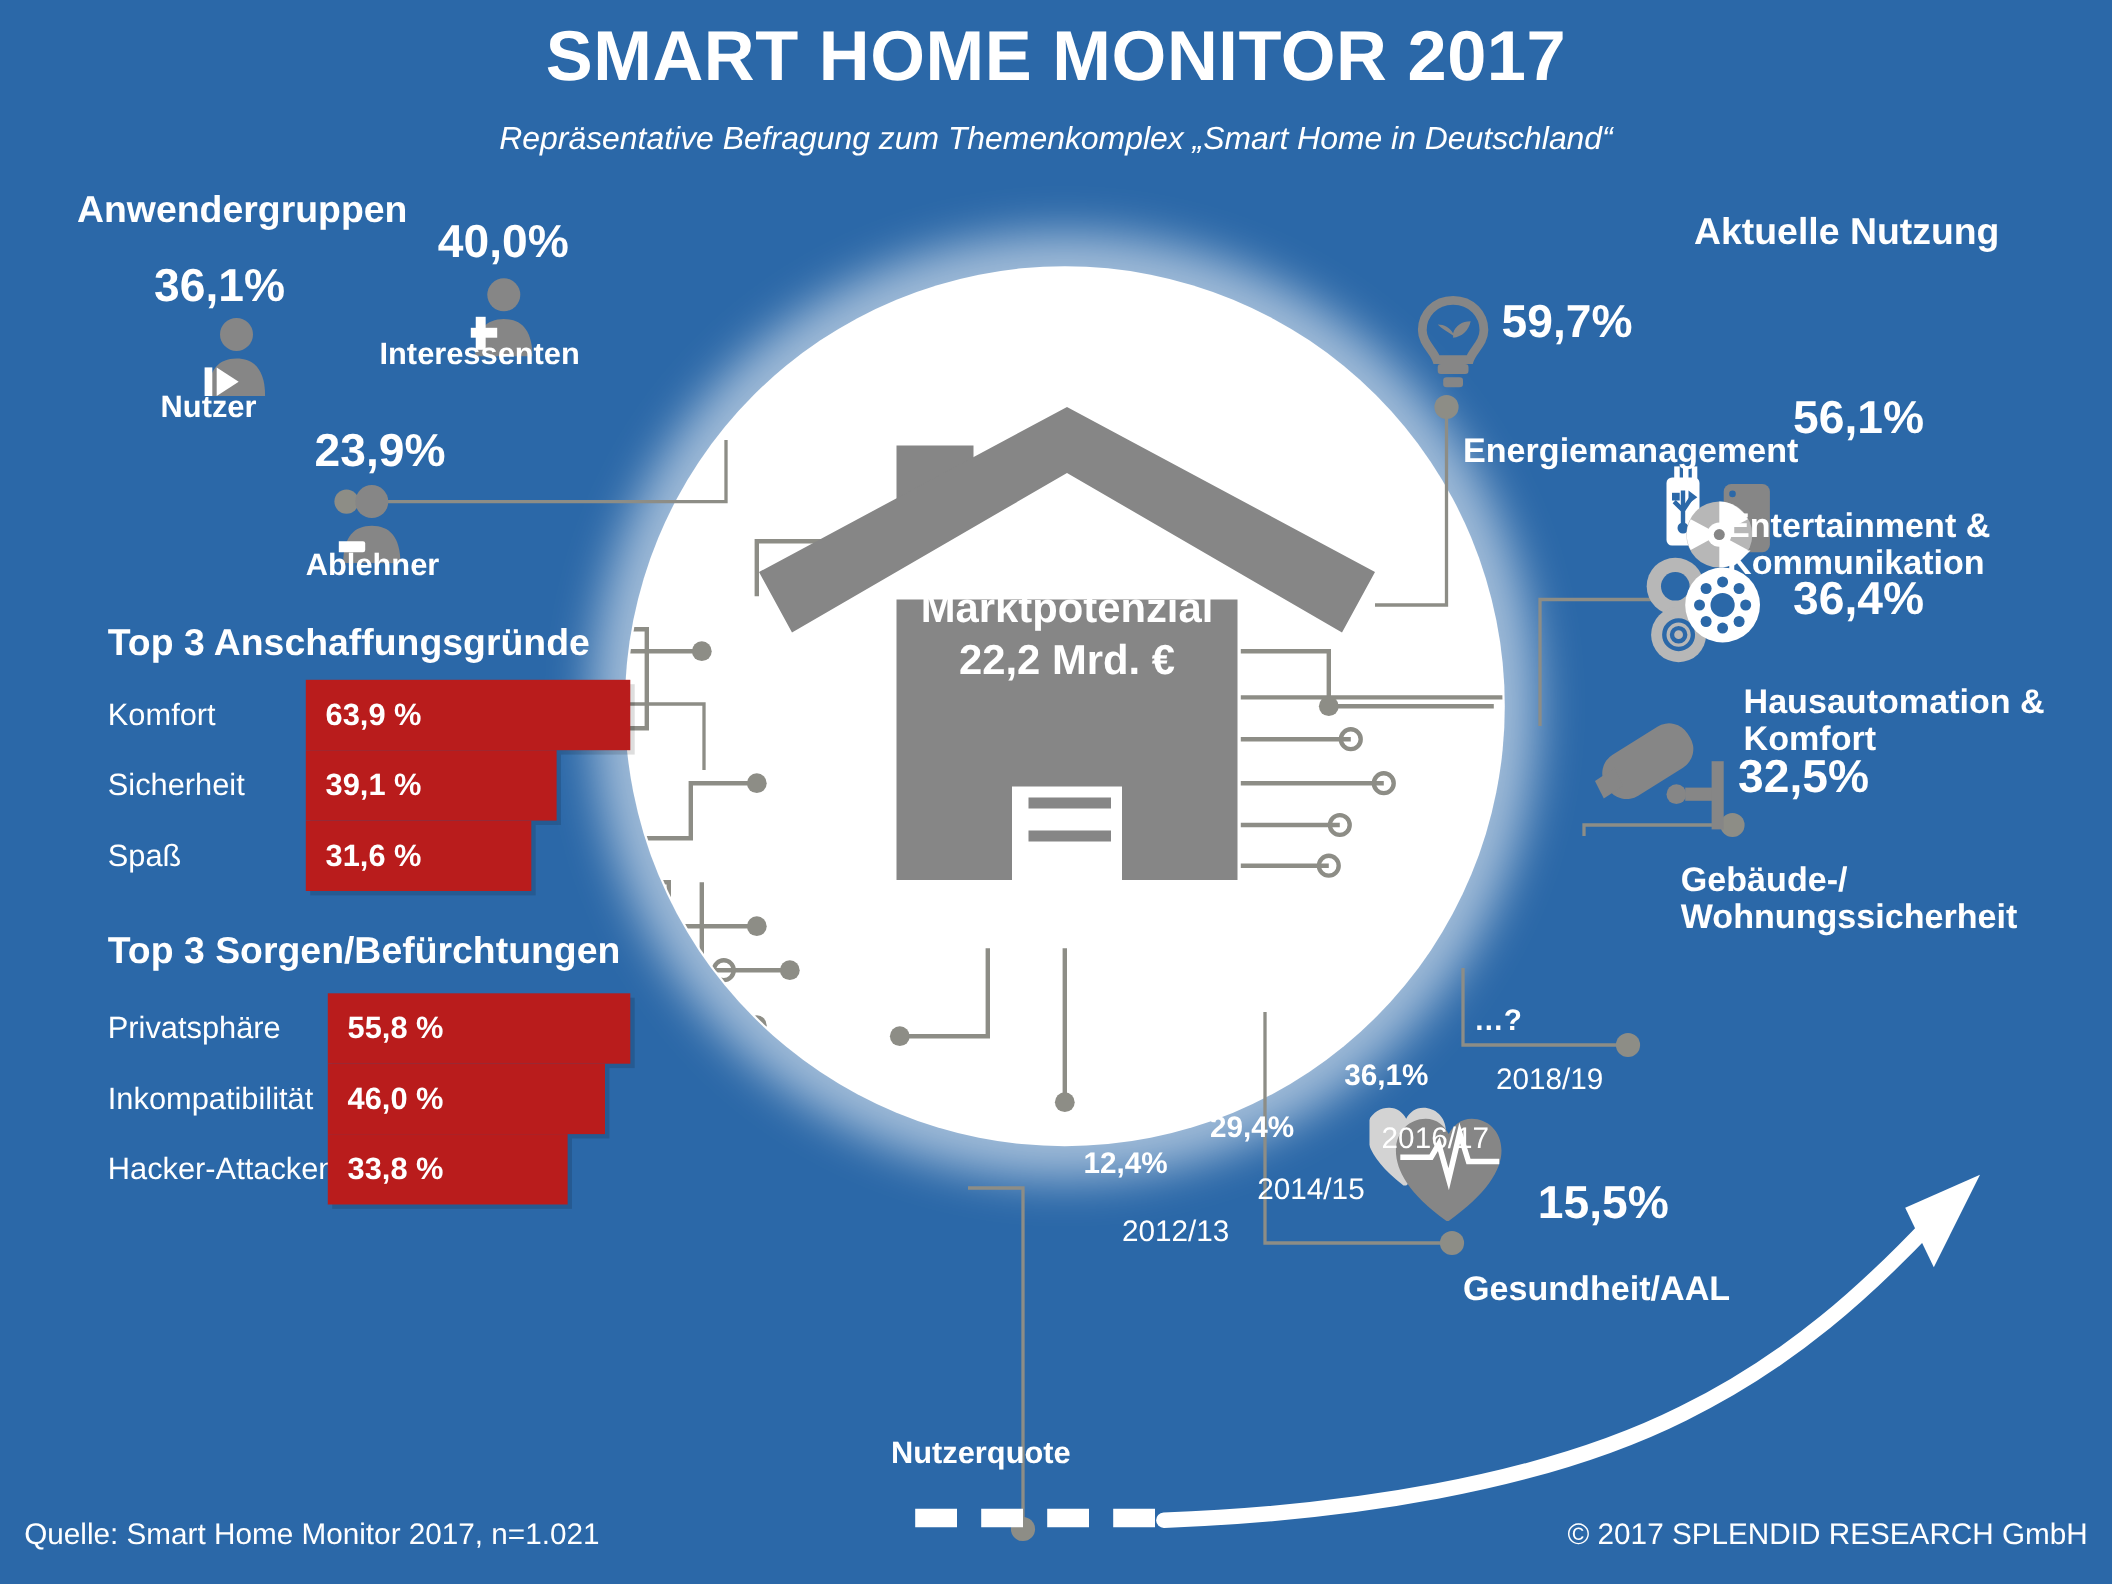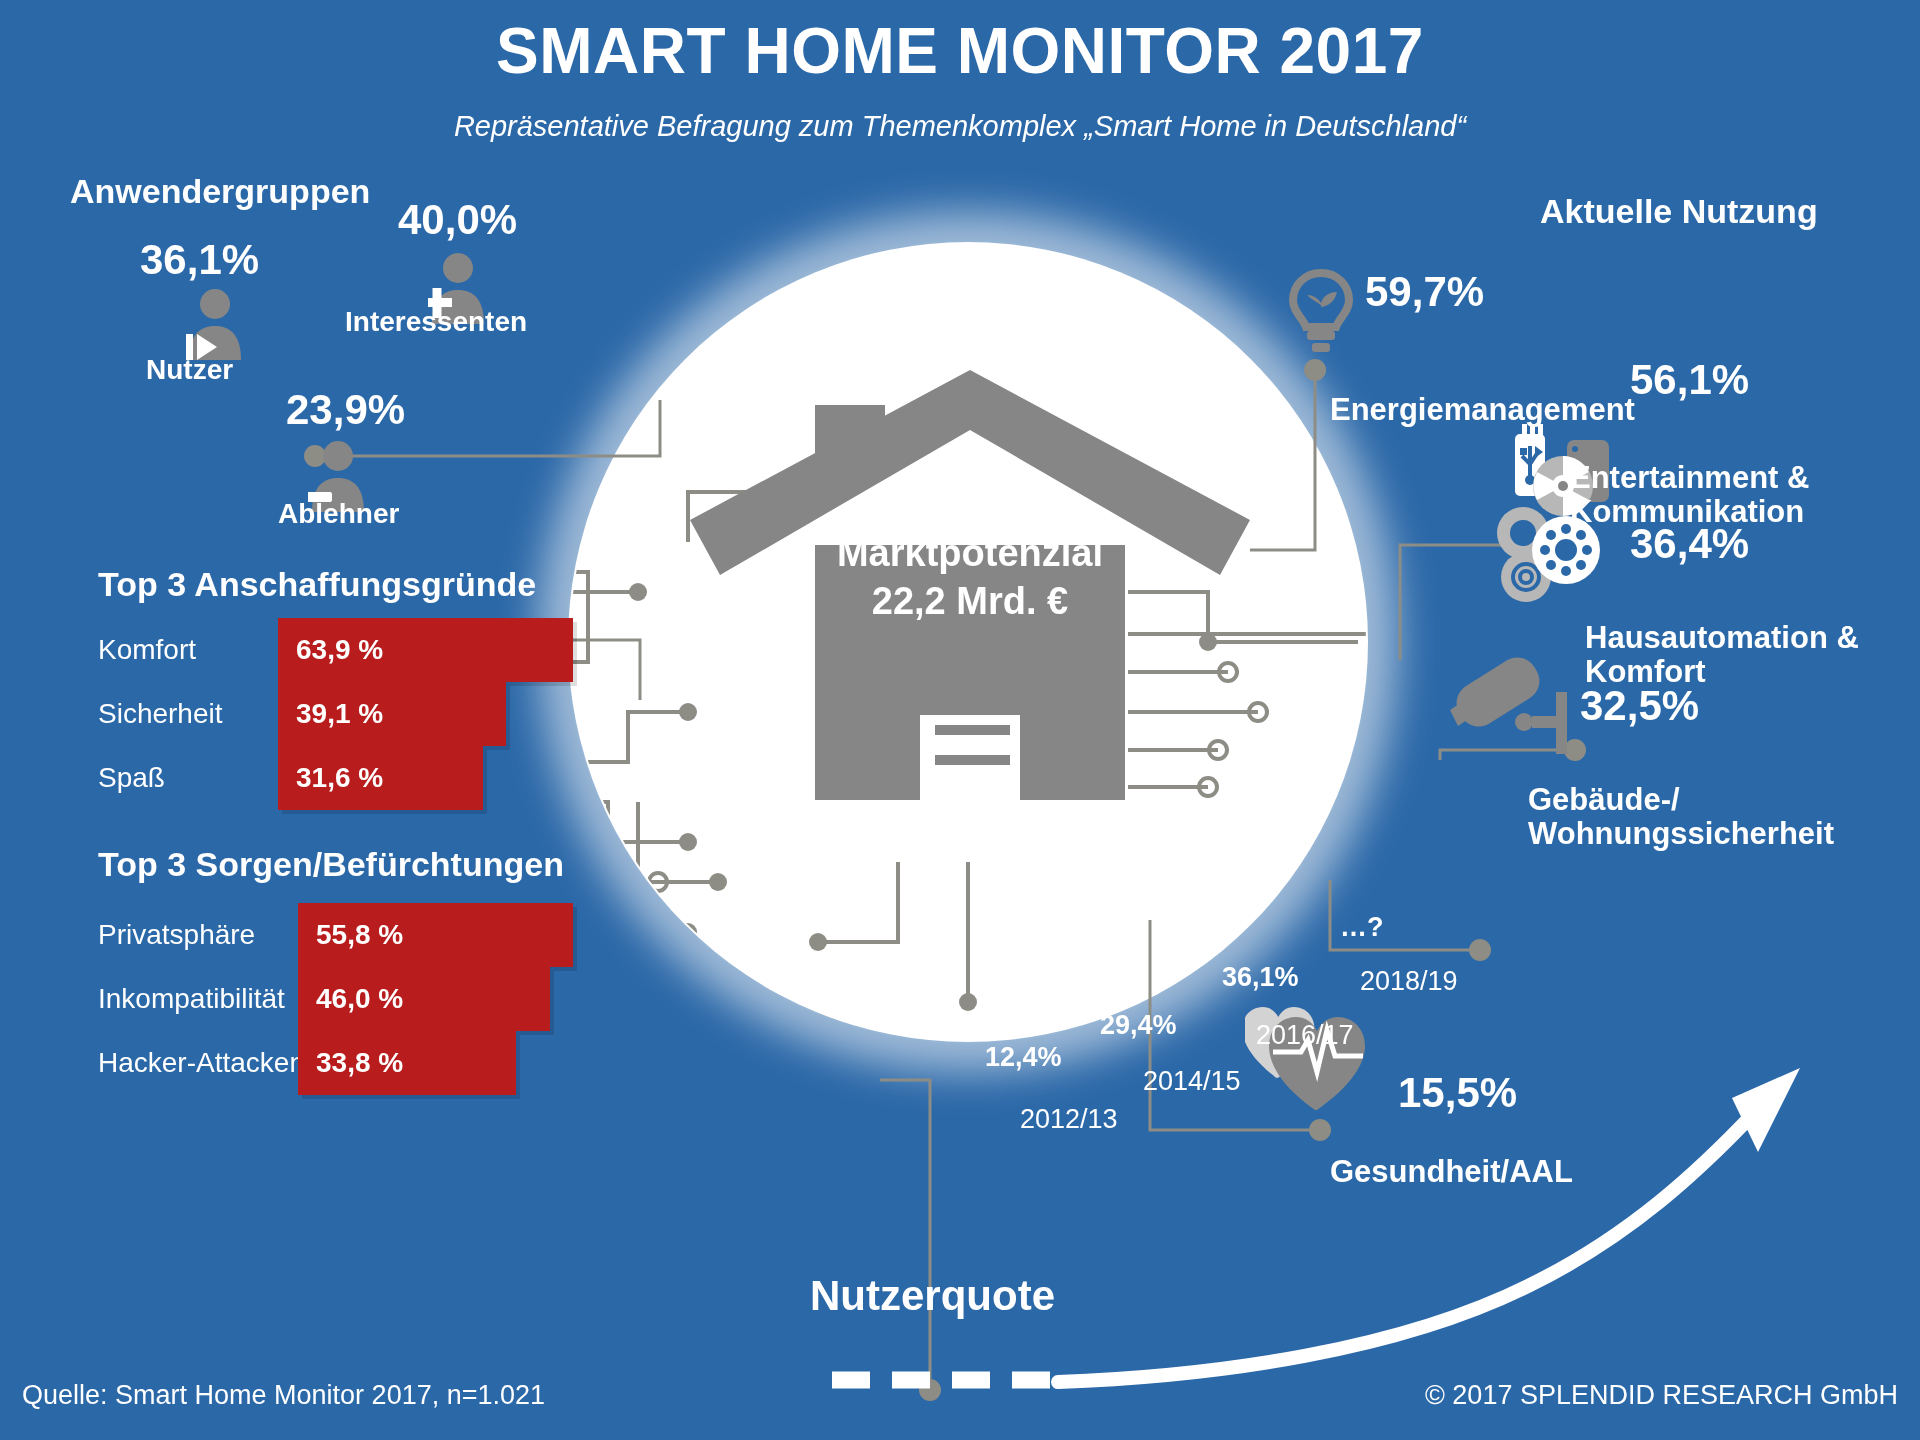--- a/index.html
+++ b/index.html
@@ -56,21 +56,21 @@
   }
   .barval{font-size:28px;font-weight:bold;color:#fff;margin-left:18px;white-space:nowrap;}
 
   
   .usage-icon{position:absolute;}
 
   
   .lines{position:absolute;left:0;top:0;width:1920px;height:1440px;}
   .tlab{position:absolute;font-size:27px;font-weight:bold;white-space:nowrap;}
   .tyear{position:absolute;font-size:27px;font-weight:normal;white-space:nowrap;}
-  .nutzerquote{position:absolute;font-size:42px;font-weight:bold;}
+  .nutzerquote{position:absolute;font-size:28px;font-weight:bold;margin-top:33px;}
 
   
   .src{position:absolute;left:22px;top:1380px;font-size:27px;}
   .copy{position:absolute;right:22px;top:1380px;font-size:27px;font-weight:normal;}
 </style>
 </head>
 <body>
 
 <div class="stage">
 

